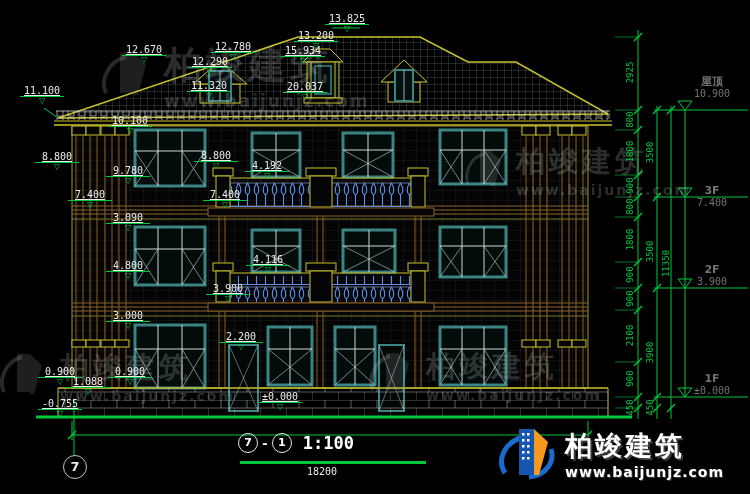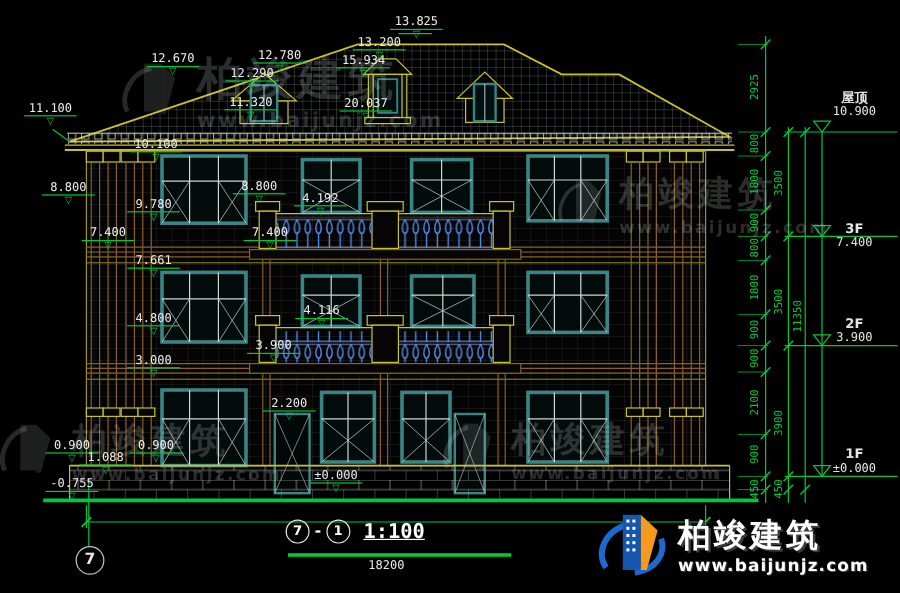--- a/index.html
+++ b/index.html
@@ -2,37 +2,37 @@
 <html><head>
 <meta charset="utf-8">
 <style>
   html,body{margin:0;padding:0;background:#000;}
   #canvas{position:relative;width:750px;height:494px;background:#000;overflow:hidden;
           font-family:"DejaVu Sans",sans-serif;}
   svg.draw{position:absolute;left:0;top:0;z-index:10;}
   
   .elev{position:absolute;width:44px;text-align:center;z-index:30;}
   .elev .ev{display:block;color:#ececec;font:10px/11px "DejaVu Sans Mono",monospace;
-            border-bottom:1px solid #00c83c;}
+            border-bottom:1px solid #00c83c;text-decoration:underline;}
   .elev .tri{display:block;color:#00c83c;font-size:8px;line-height:7px;}
   
   .vdim{position:absolute;width:40px;text-align:center;color:#00c83c;
         font:9px/11px "DejaVu Sans Mono",monospace;transform:rotate(-90deg);z-index:30;}
   
-  .flag{position:absolute;width:56px;text-align:center;color:#e5e5e5;z-index:30;}
+  .flag{position:absolute;width:56px;text-align:center;color:#737373;z-index:30;}
   .flag .fl{display:block;font:bold 11px/12px "DejaVu Sans",sans-serif;}
   .flag .fv{display:block;font:10px/12px "DejaVu Sans Mono",monospace;}
   .wtxt{position:absolute;color:#e8e8e8;font:10px "DejaVu Sans Mono",monospace;z-index:30;margin-top:44px;}
   
   .title{position:absolute;display:flex;align-items:center;gap:3px;color:#fff;z-index:30;}
   .bub{width:18px;height:18px;border:1.5px solid #e8e8e8;border-radius:50%;
        font:bold 11px/18px "DejaVu Sans",sans-serif;text-align:center;flex:0 0 auto;}
   .tdash{font:bold 13px "DejaVu Sans Mono",monospace;}
   .tname{font:bold 25px/26px "DejaVu Sans",sans-serif;letter-spacing:2px;white-space:nowrap;}
-  .tscale{font:bold 17px "DejaVu Sans Mono",monospace;margin-left:8px;text-decoration:underline;}
+  .tscale{font:bold 17px "DejaVu Sans Mono",monospace;margin-left:8px;}
   .title-underline{position:absolute;height:3px;background:#00c83c;z-index:30;}
   .axis-bub{position:absolute;width:22px;height:22px;border:1.5px solid #c2cabc;border-radius:50%;
             color:#e8e8e8;font:bold 13px/22px "DejaVu Sans",sans-serif;text-align:center;z-index:30;}
   
   .logo{position:absolute;display:flex;align-items:center;gap:4px;z-index:40;}
   .logo-name{font-weight:bold;font-size:27px;color:#fff;letter-spacing:3px;
              text-shadow:2px 2px 0 #3a3a3a;font-family:"DejaVu Sans",sans-serif;white-space:nowrap;}
   .logo-url{font-weight:bold;font-size:14px;color:#fff;letter-spacing:1px;
             text-shadow:1px 1px 0 #3a3a3a;font-family:"DejaVu Sans",sans-serif;}
   
@@ -486,28 +486,28 @@
     </div>
 <div class="elev" style="left:106px;top:165px">
       <span class="ev">9.780</span>
       <span class="tri">▽</span>
     </div>
 <div class="elev" style="left:68px;top:189px">
       <span class="ev">7.400</span>
       <span class="tri">▽</span>
     </div>
 <div class="elev" style="left:106px;top:212px">
-      <span class="ev">7.661</span>
+      <span class="ev">3.090</span>
       <span class="tri">▽</span>
     </div>
 <div class="elev" style="left:106px;top:260px">
       <span class="ev">4.800</span>
       <span class="tri">▽</span>
     </div>
-<div class="elev" style="left:106px;top:295px">
+<div class="elev" style="left:106px;top:310px">
       <span class="ev">3.000</span>
       <span class="tri">▽</span>
     </div>
 <div class="elev" style="left:38px;top:366px">
       <span class="ev">0.900</span>
       <span class="tri">▽</span>
     </div>
 <div class="elev" style="left:66px;top:376px">
       <span class="ev">1.088</span>
       <span class="tri">▽</span>

